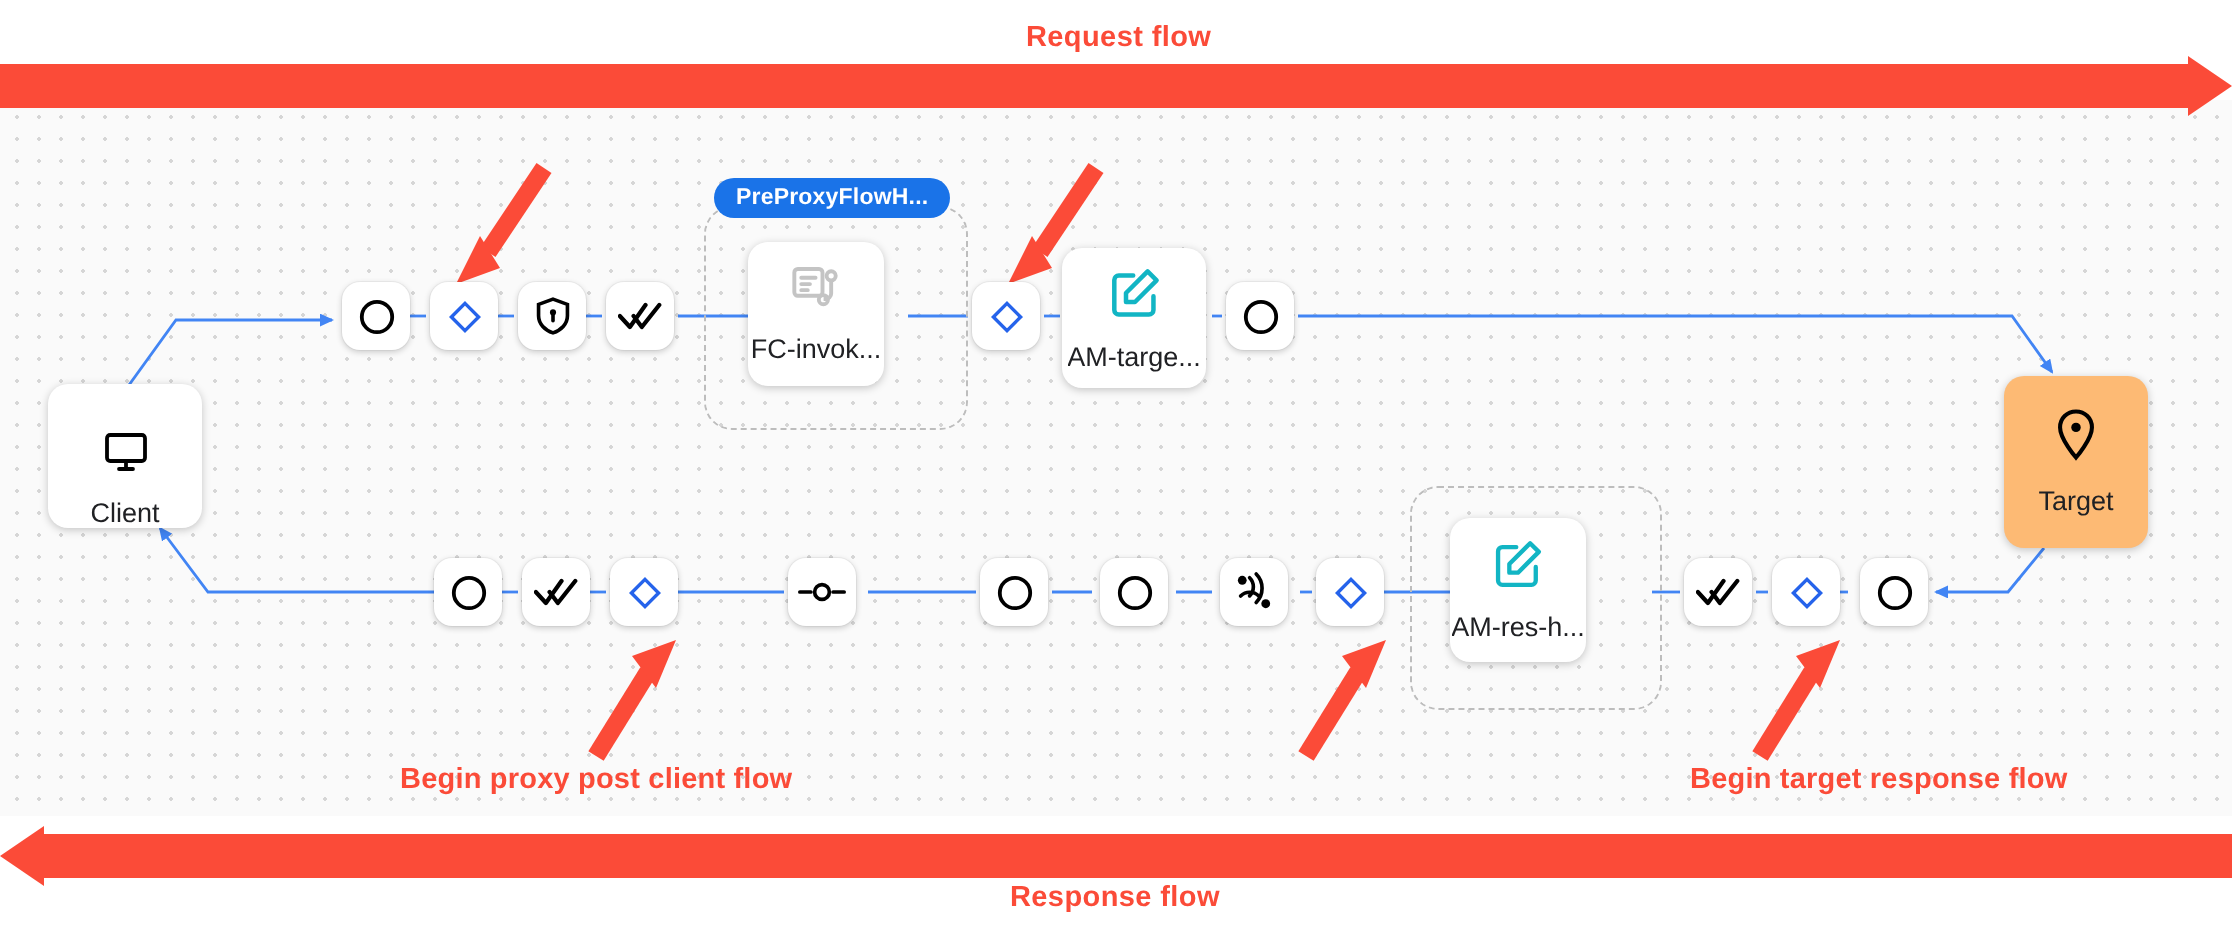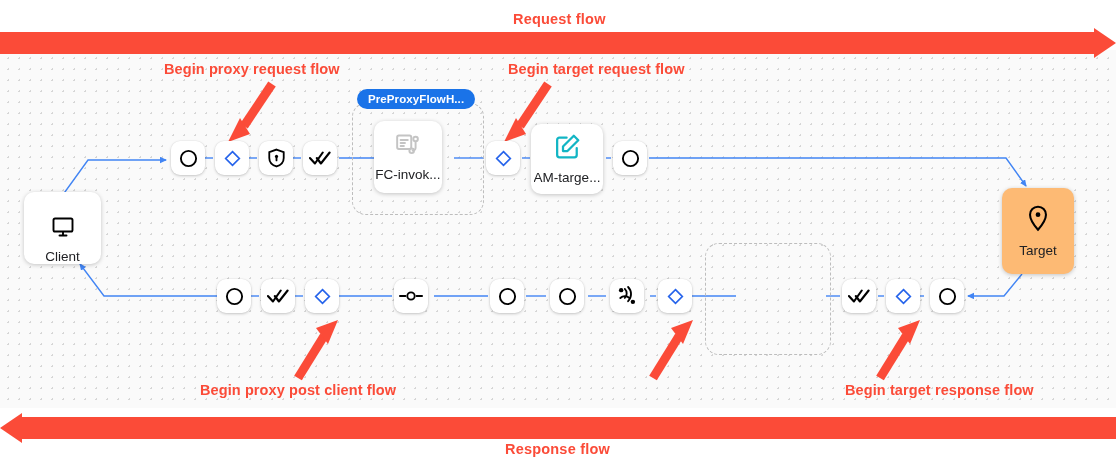--- a/index.html
+++ b/index.html
@@ -165,22 +165,20 @@
     <div class="head head-right"></div>
   </div>
   <div class="banner-label" id="request-flow-label">Request flow</div>
 
   <div class="banner" id="response-banner">
     <div class="bar"></div>
     <div class="head head-left"></div>
   </div>
   <div class="banner-label" id="response-flow-label">Response flow</div>
 
-  <div class="annot" id="annot-proxy-request">Begin proxy request flow</div>
-  <div class="annot" id="annot-target-request">Begin target request flow</div>
   <div class="annot" id="annot-post-client">Begin proxy post client flow</div>
   <div class="annot" id="annot-target-response">Begin target response flow</div>
 
   <div class="ptr" style="left:222px;top:82px;">
     <svg width="60" height="62" viewBox="0 0 60 62">
       <path d="M50,2 L22,44" stroke="#fb4b38" stroke-width="9" stroke-linecap="butt"></path>
       <path d="M6,60 L28,52 L18,36 Z" fill="#fb4b38"></path>
     </svg>
   </div>
   <div class="ptr" style="left:498px;top:82px;">
@@ -345,14 +343,23 @@
         <path d="M10 2 L18 10 L10 18 L2 10 Z"></path>
       </svg>
   </div>
   <div class="nodebox small" style="left:930px;top:279px;">
     <svg width="19" height="19" viewBox="0 0 20 20" fill="none" stroke="#000" stroke-width="2">
         <circle cx="10" cy="10" r="8"></circle>
       </svg>
   </div>
 
   <div class="hookgroup" style="left:705px;top:243px;width:124px;height:110px;"></div>
+  <div class="bigbox stack" style="left:725px;top:259px;width:68px;height:72px;">
+    <span>
+      <svg width="26" height="26" viewBox="0 0 24 24" fill="none" stroke="#12b5c4" stroke-width="2" stroke-linecap="round" stroke-linejoin="round">
+        <path d="M20.2 13.4 v6.2 a2 2 0 0 1 -2 2 H4.8 a2 2 0 0 1 -2 -2 V6.2 a2 2 0 0 1 2 -2 h6.4"></path>
+        <path d="M17.6 2.4 l4 4 L12 16 H8 v-4 Z"></path>
+      </svg>
+    </span>
+    <span class="lbl">AM-res-h...</span>
+  </div>
 
 </div>
 
 </body></html>

